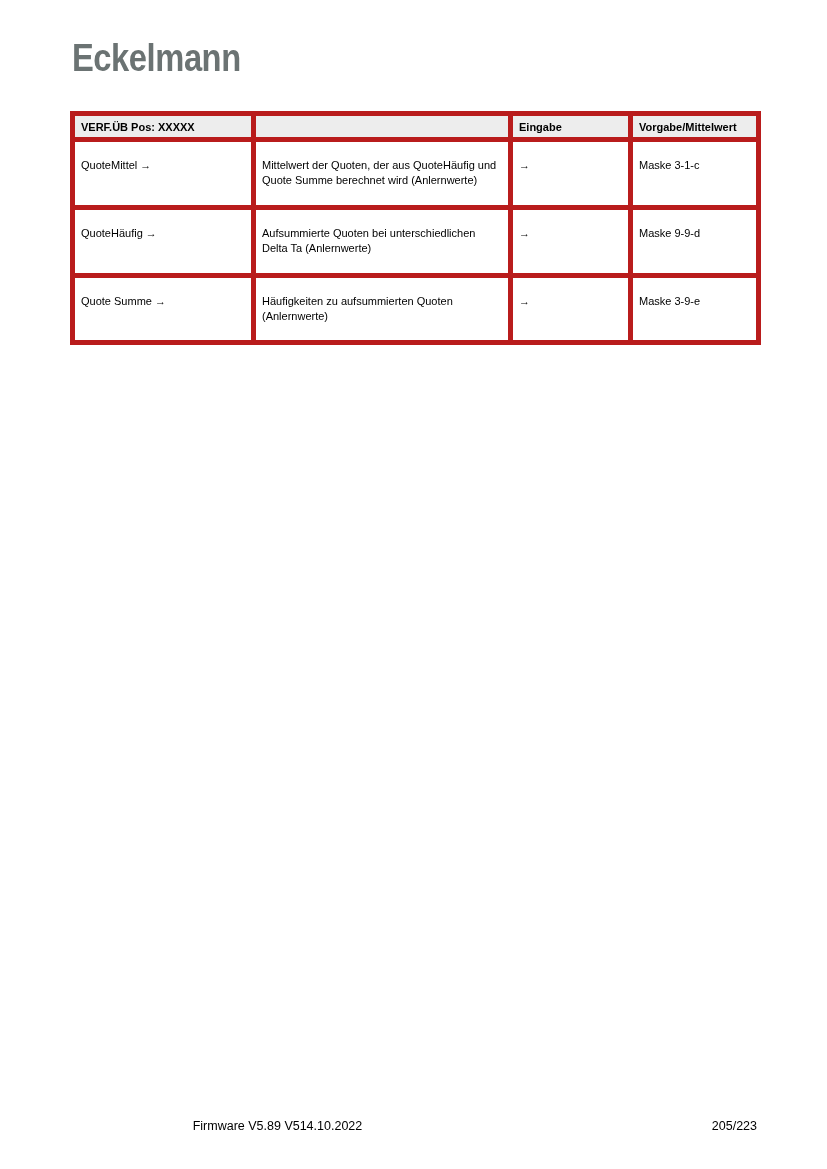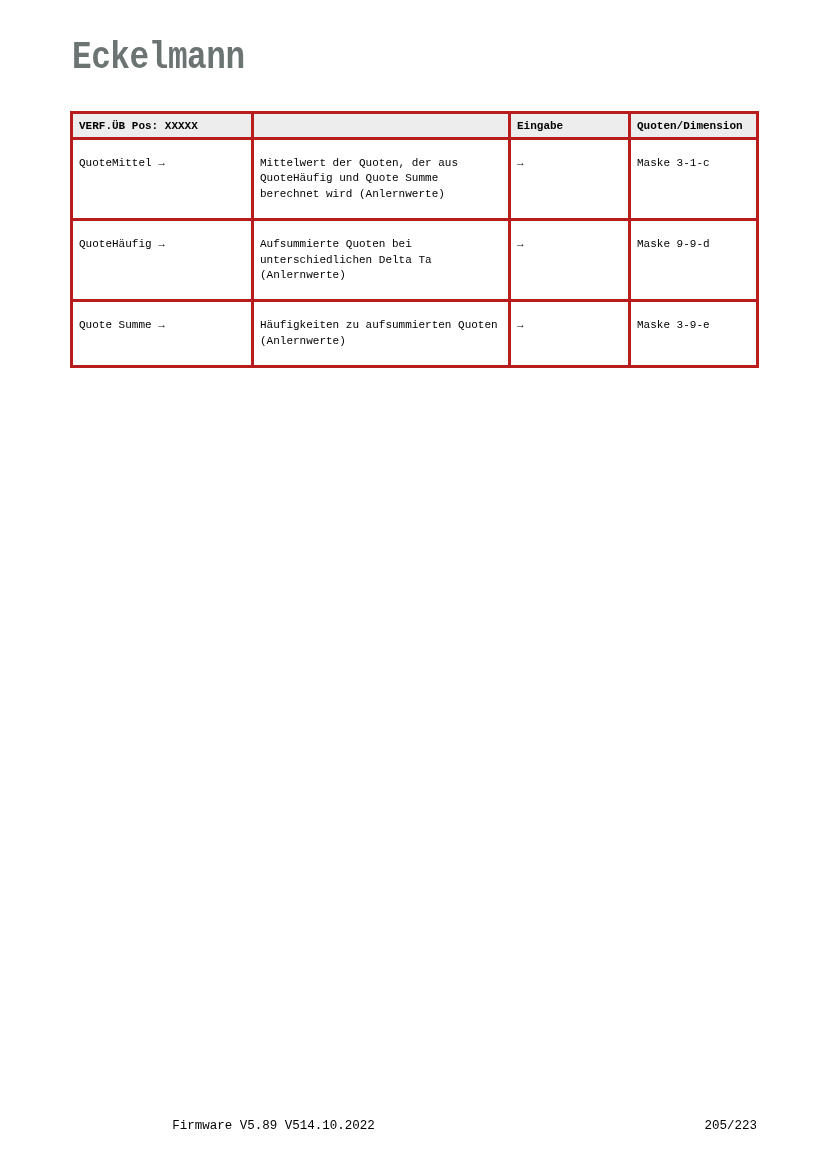--- a/index.html
+++ b/index.html
@@ -1,21 +1,21 @@
 <!DOCTYPE html>
 <html><head>
 <meta charset="utf-8">
 <style>
   html, body { margin: 0; padding: 0; background: #ffffff; }
   .page {
     position: relative;
     width: 827px;
     height: 1169px;
     background: #ffffff;
-    font-family: Liberation Mono, monospace;
+    font-family: Liberation Sans, sans-serif;
     color: #000000;
     overflow: hidden;
   }
   .logo {
     position: absolute;
     left: 72px;
     top: 39px;
     font-size: 38px;
     font-weight: bold;
     color: #6b7373;
@@ -27,21 +27,21 @@
   }
   table.param-table {
     position: absolute;
     left: 70px;
     top: 111px;
     width: 686px;
     border-collapse: collapse;
     table-layout: fixed;
   }
   .param-table th, .param-table td {
-    border: 3px solid #b91c1c;
+    border: 5px solid #b91c1c;
     font-size: 11px;
     text-align: left;
     overflow: hidden;
   }
   .param-table th {
     background: #ededed;
     font-weight: bold;
     height: 26px;
     box-sizing: border-box;
     padding: 4px 6px;
@@ -80,21 +80,21 @@
       <col style="width:181px">
       <col style="width:257px">
       <col style="width:120px">
       <col style="width:128px">
     </colgroup>
     <thead>
       <tr>
         <th>VERF.ÜB Pos: XXXXX</th>
         <th></th>
         <th>Eingabe</th>
-        <th>Quoten/Dimension</th>
+        <th>Vorgabe/Mittelwert</th>
       </tr>
     </thead>
     <tbody>
       <tr>
         <td>QuoteMittel →</td>
         <td>Mittelwert der Quoten, der aus QuoteHäufig und Quote Summe berechnet wird (Anlernwerte)</td>
         <td>→</td>
         <td>Maske 3-1-c</td>
       </tr>
       <tr>

